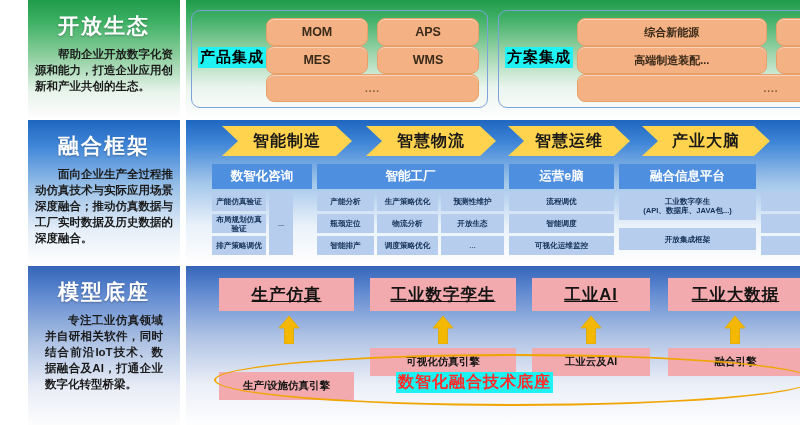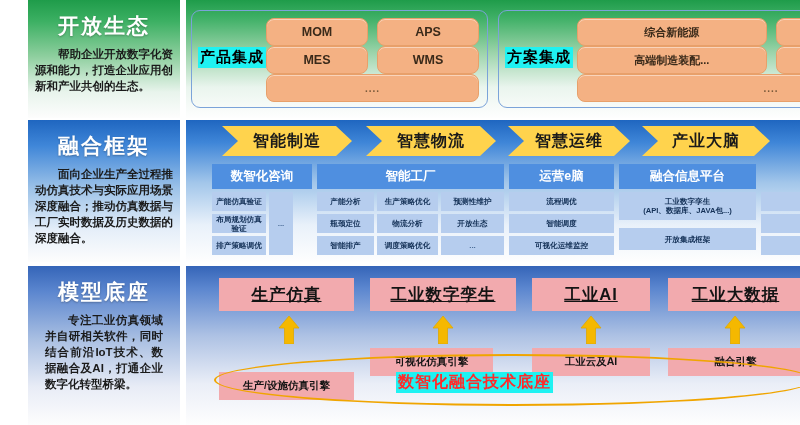--- a/index.html
+++ b/index.html
@@ -128,21 +128,21 @@
   .b3{left:346px;width:118px;}
   .b4{left:482px;width:135px;}
 
   .engbox{
     position:absolute;top:82px;height:28px;
     background:#f2aaae;
     display:flex;align-items:center;justify-content:center;
     font-size:10.5px;font-weight:bold;color:#141414;
   }
   .e1{left:33px;width:135px;margin-top:24px;}
-  .e2{left:184px;width:123px;}
+  .e2{left:184px;width:146px;}
   .e3{left:346px;width:118px;}
   .e4{left:482px;width:135px;}
 
   .uparrow{position:absolute;top:50px;width:22px;height:28px;}
   .a1{left:92px;}
   .a2{left:246px;}
   .a3{left:394px;}
   .a4{left:538px;}
 
   .ellipse{

